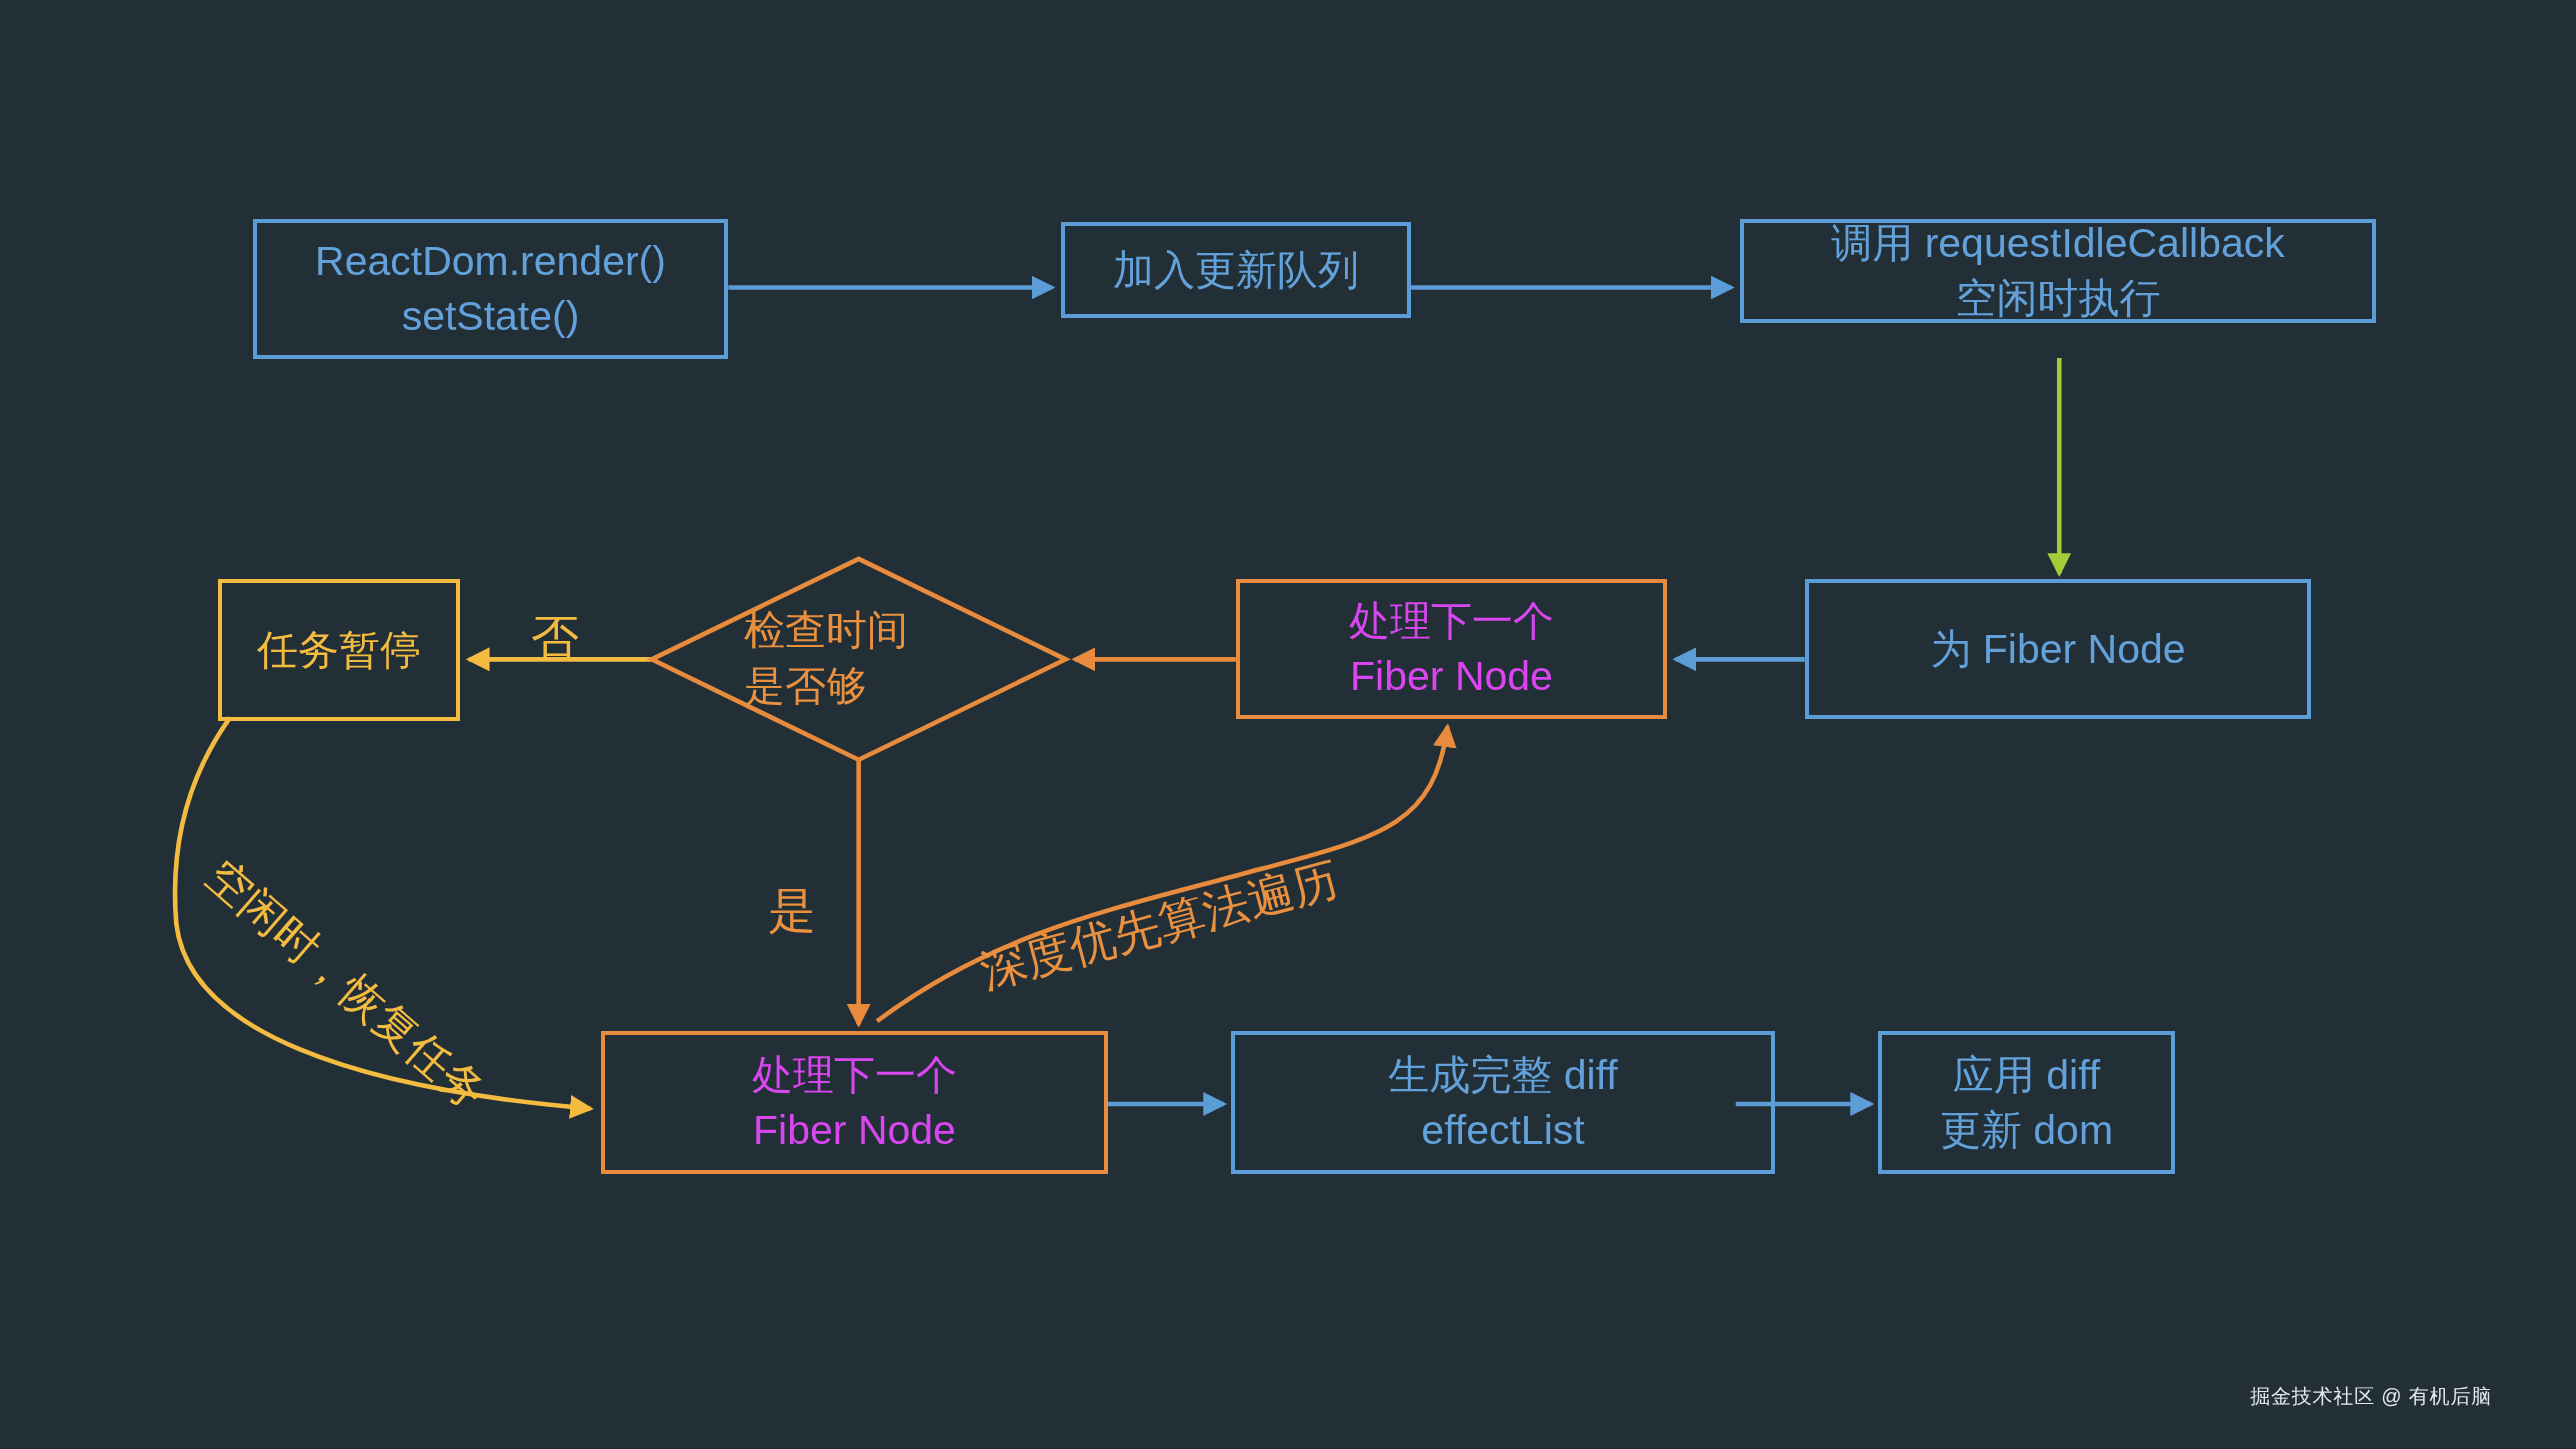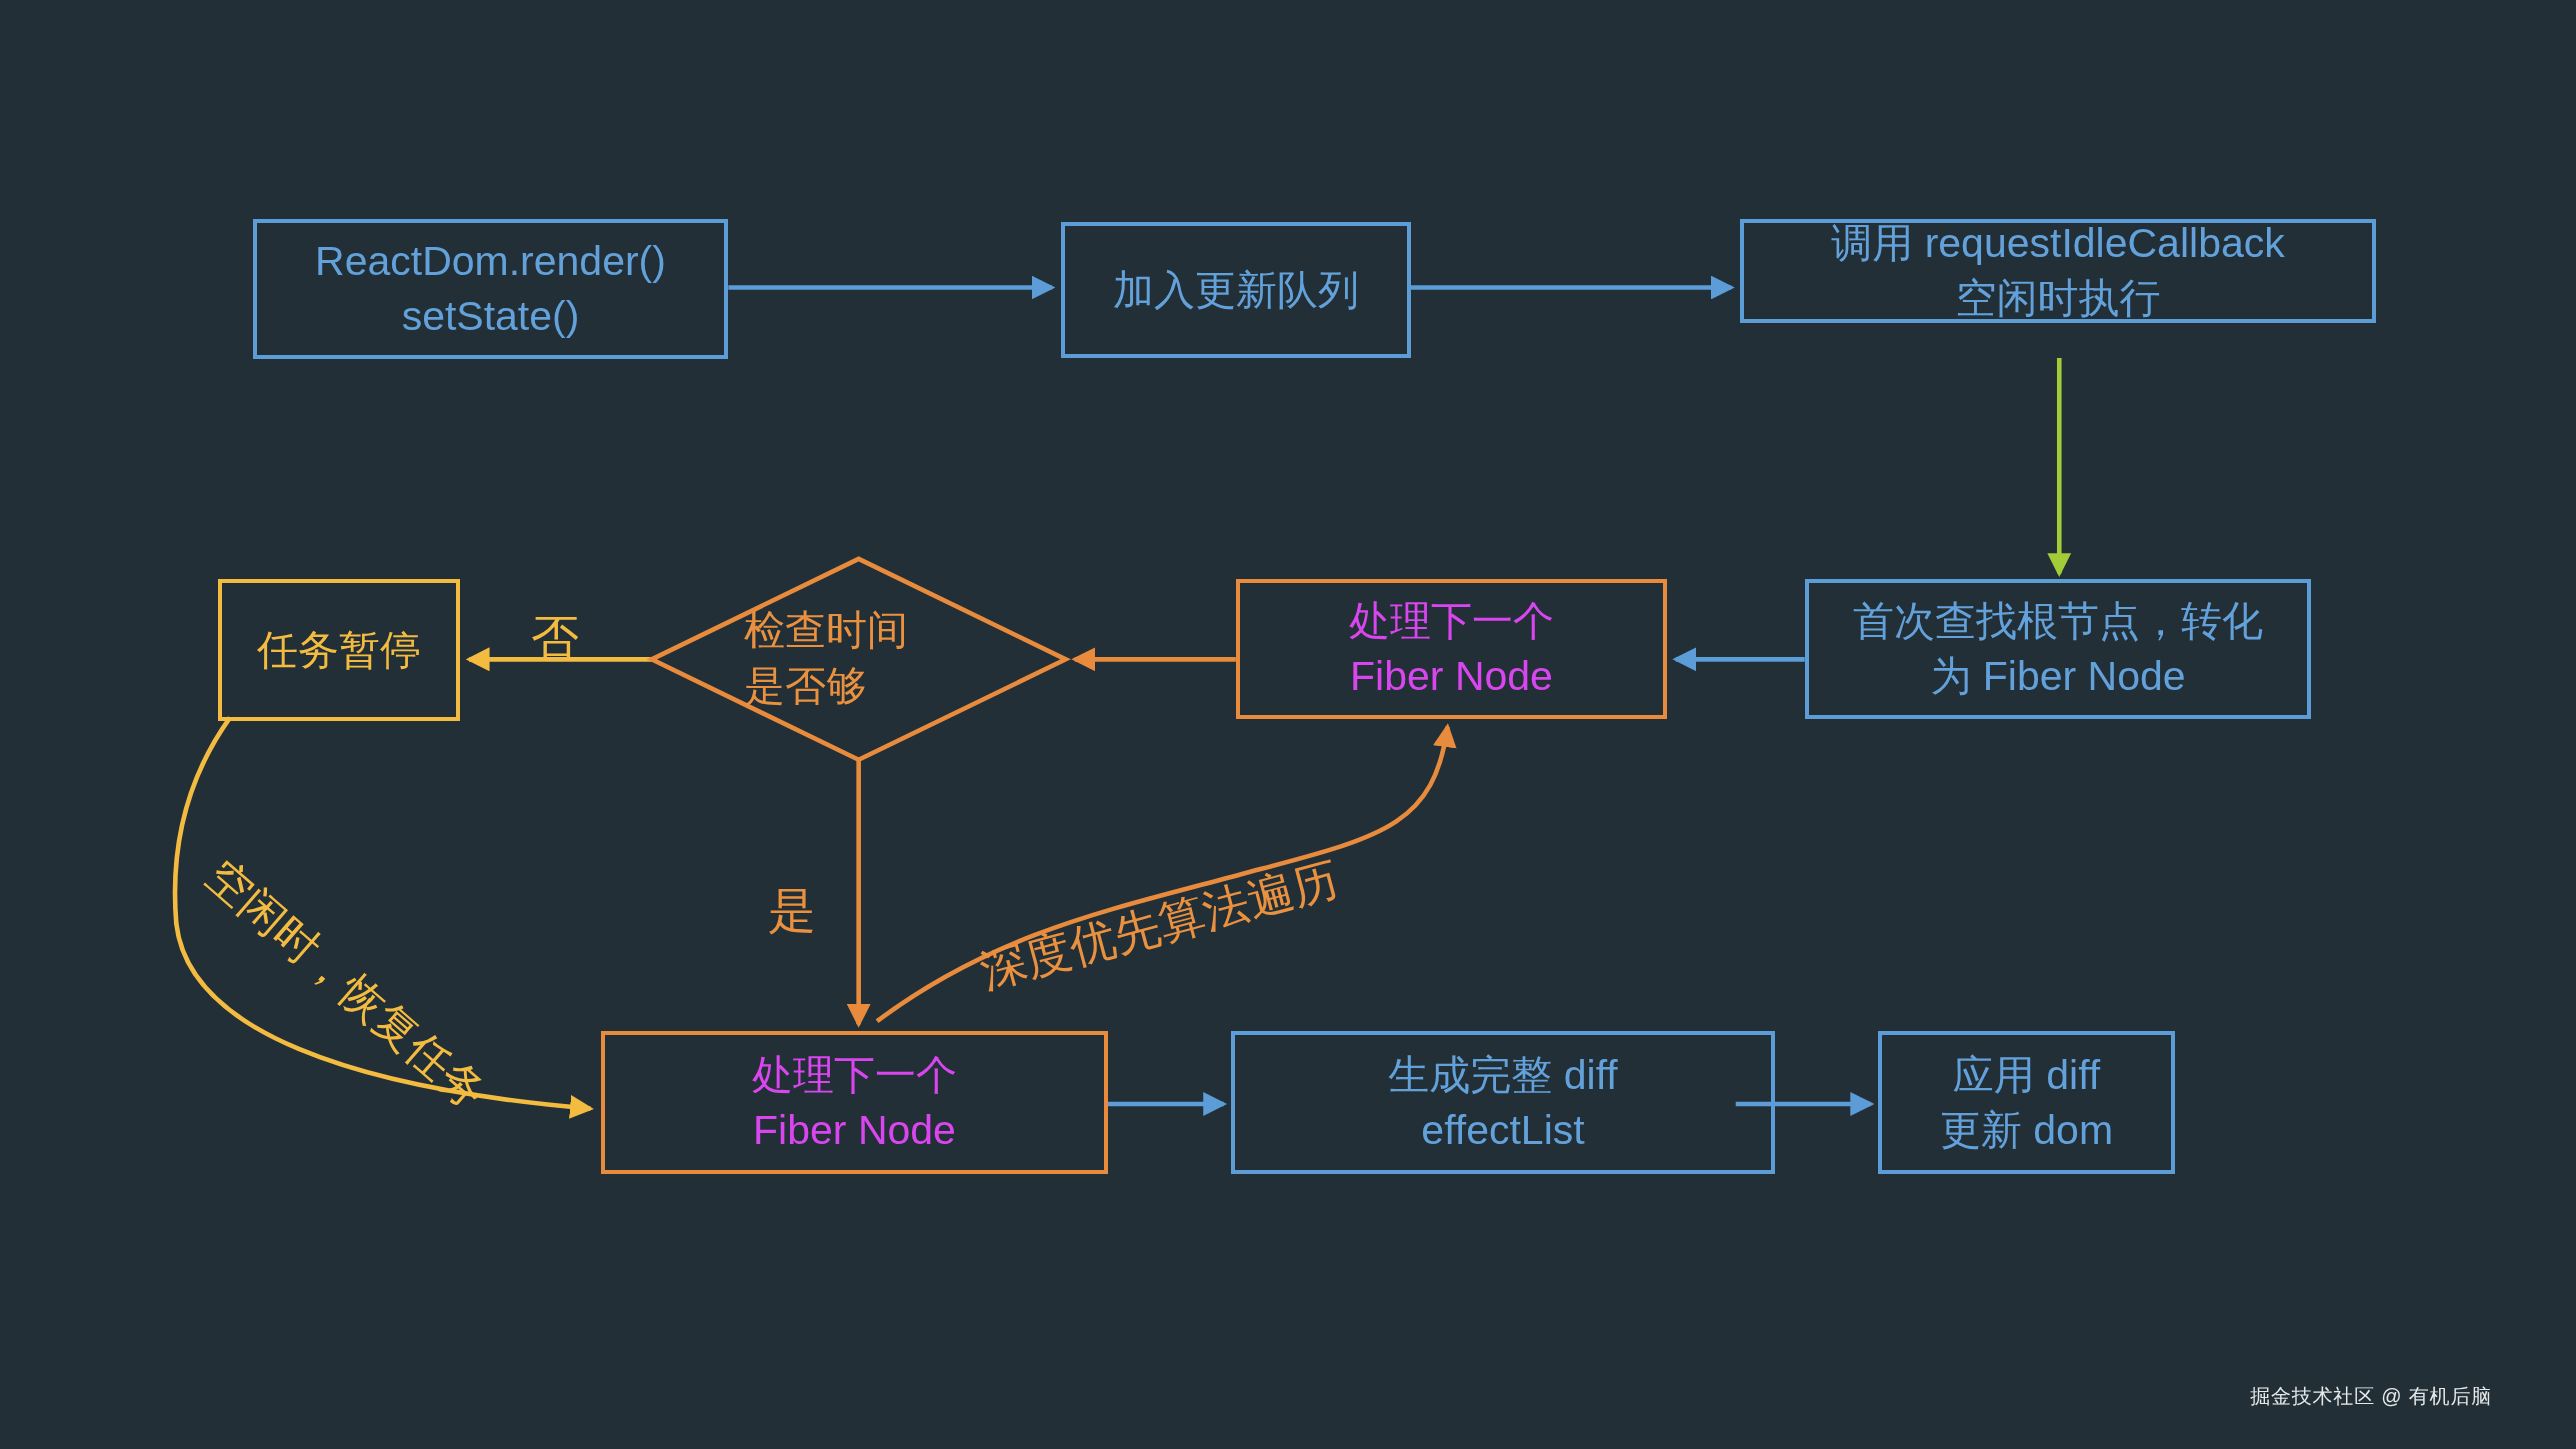--- a/index.html
+++ b/index.html
@@ -122,31 +122,30 @@
 
     <path d="M1445 1440 H1596" stroke="#5C9DD8" stroke-width="6" fill="none" marker-end="url(#ah-blue)"></path>
     <path d="M2264 1440 H2440" stroke="#5C9DD8" stroke-width="6" fill="none" marker-end="url(#ah-blue)"></path>
   </svg>
 
   <div class="node blue" style="left:253px; top:219px; width:475px; height:140px;">
     <span>ReactDom.render()</span>
     <span>setState()</span>
   </div>
 
-  <div class="node blue" style="left:1061px; top:222px; width:350px; height:136px;">
+  <div class="node blue" style="left:1061px; top:222px; width:350px; height:96px;">
     <span>加入更新队列</span>
   </div>
 
   <div class="node blue" style="left:1740px; top:219px; width:636px; height:104px;justify-content:center;">
     <span>调用 requestIdleCallback</span>
     <span>空闲时执行</span>
   </div>
 
   <div class="node blue" style="left:1805px; top:579px; width:506px; height:140px;">
-    <span>首次查找根节点，转化</span>
     <span>为 Fiber Node</span>
   </div>
 
   <div class="node orange" style="left:1236px; top:579px; width:431px; height:140px;">
     <span>处理下一个</span>
     <span>Fiber Node</span>
   </div>
 
   <div class="diamond-text">
     <span>检查时间</span>

